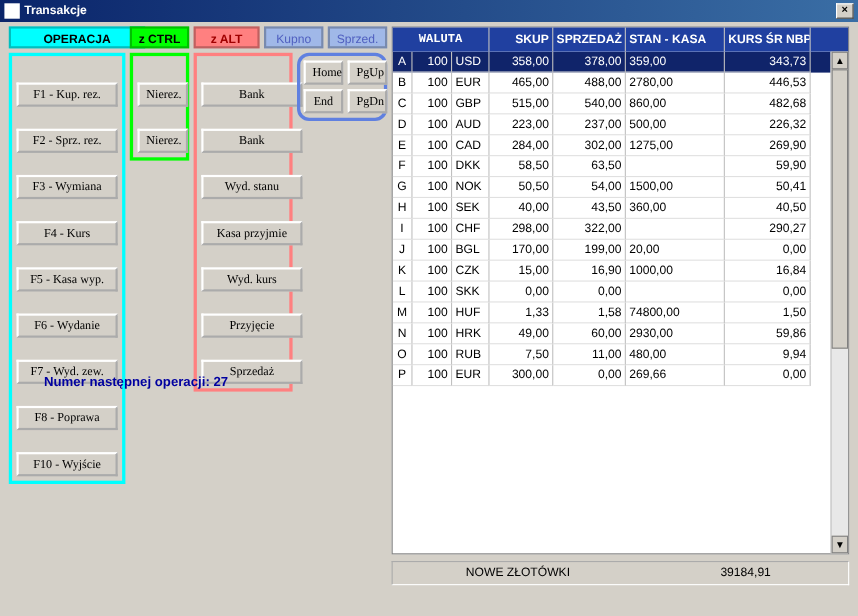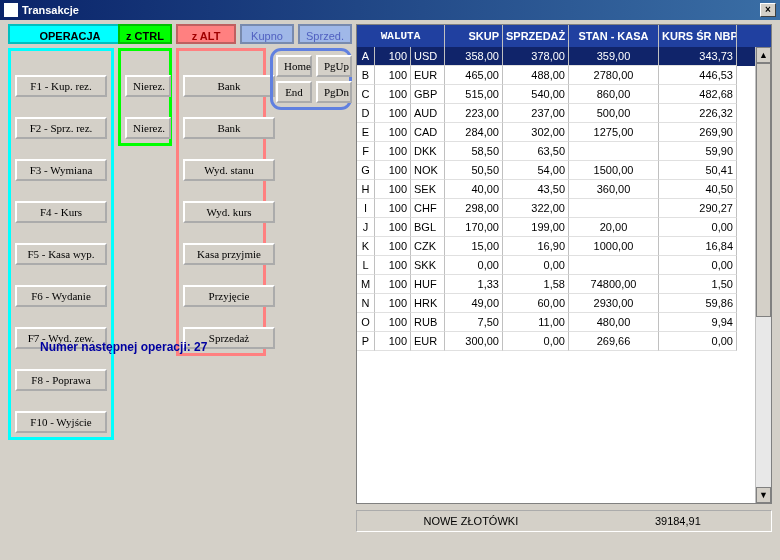--- a/index.html
+++ b/index.html
@@ -84,21 +84,21 @@
   }
   .thead div, .row div {
     border-right:1px solid #c0c0c0;
     padding:0 3px; overflow:hidden; white-space:nowrap;
   }
   .c0{width:18px;text-align:center;}
   .c1{width:36px;text-align:right;}
   .c2{width:34px;text-align:left;}
   .c3{width:58px;text-align:right;}
   .c4{width:66px;text-align:right;}
-  .c5{width:90px;text-align:center;}
+  .c5{width:90px;text-align:left;}
   .c6{width:78px;text-align:right;}
   .tbody { height:436px; overflow:hidden; position:relative;}
   .row { display:flex; height:19px; line-height:19px; color:#000; }
   .row.sel { background:#10246a; color:#fff; }
   .row div { border-bottom:1px solid #e0e0e0; }
   .vscroll {
     position:absolute; right:0; top:22px; bottom:0; width:16px;
     background:#e8e8e8; border-left:1px solid #c0c0c0;
   }
   .vscroll .arr {
@@ -152,22 +152,22 @@
 
   <div class="panel panel-ctrl">
     <button class="btn">Nierez.</button>
     <button class="btn">Nierez.</button>
   </div>
 
   <div class="panel panel-alt">
     <button class="btn">Bank</button>
     <button class="btn">Bank</button>
     <button class="btn">Wyd. stanu</button>
+    <button class="btn">Kasa przyjmie</button>
     <button class="btn">Wyd. kurs</button>
-    <button class="btn">Kasa przyjmie</button>
     <button class="btn">Przyjęcie</button>
     <button class="btn">Sprzedaż</button>
   </div>
 
   <div class="panel panel-nav">
     <button class="btn">Home</button>
     <button class="btn">PgUp</button>
     <button class="btn">End</button>
     <button class="btn">PgDn</button>
   </div>

